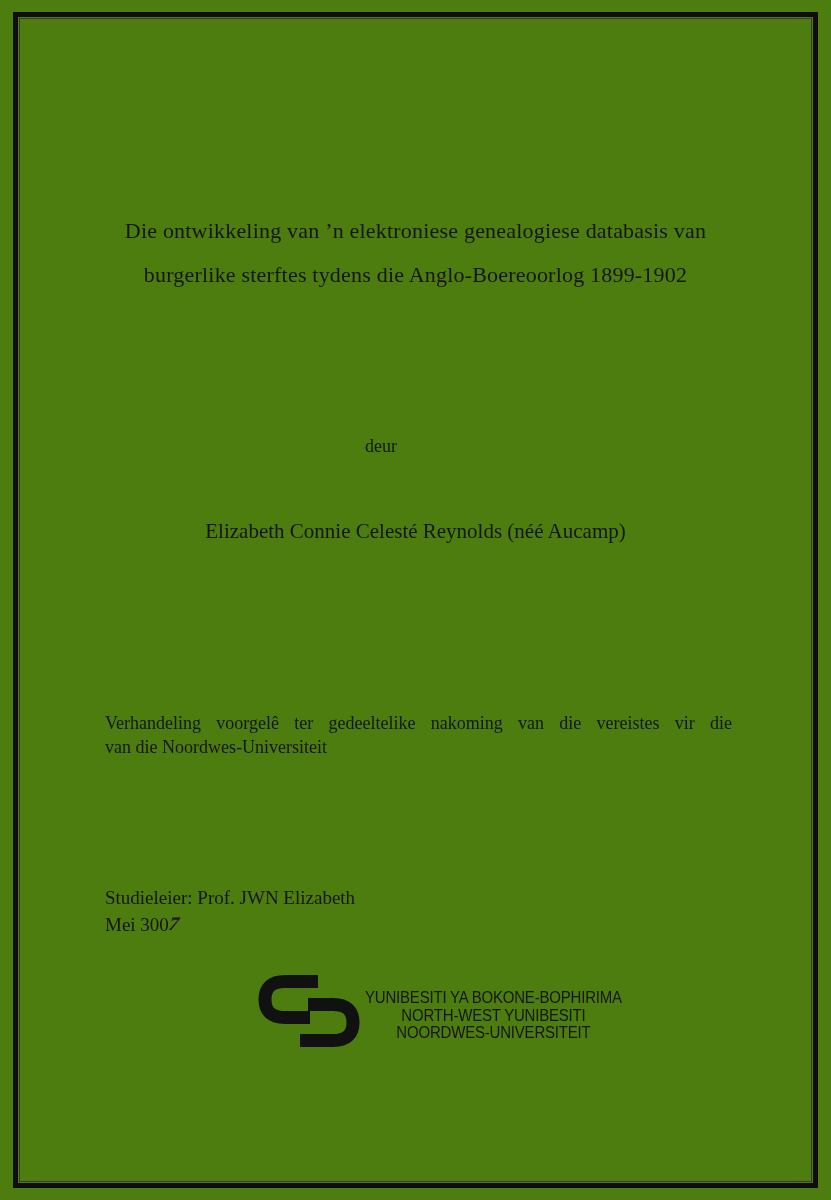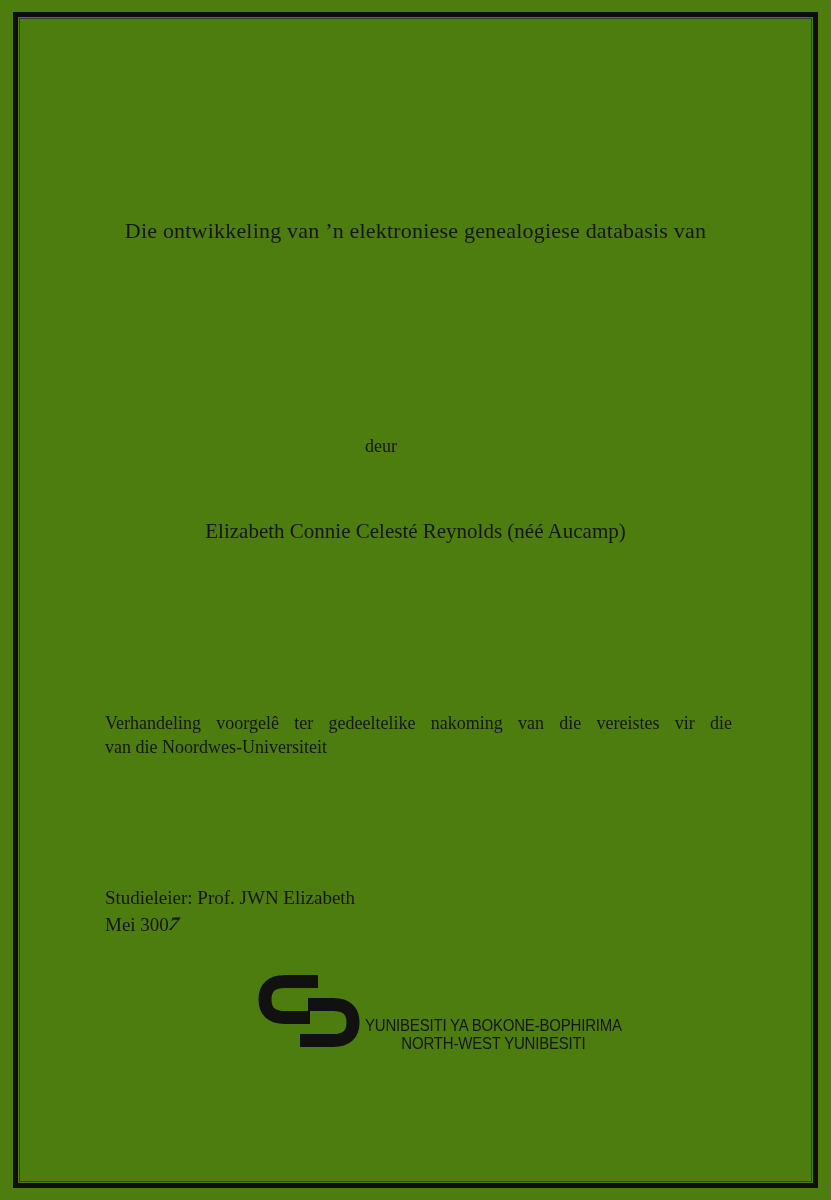--- a/index.html
+++ b/index.html
@@ -83,21 +83,21 @@
   .digit-skew {
     display: inline-block;
     transform: skewX(-20deg) translateY(-1px);
     font-weight: bold;
   }
   .logo-group {
     position: absolute;
     left: 257px;
     top: 972px;
     display: flex;
-    align-items: flex-end;
+    align-items: center;
   }
   .logo-mark {
     width: 104px;
     height: 78px;
     flex: 0 0 auto;
   }
   .logo-text {
     margin-left: 4px;
     margin-top: 5px;
     font-family: "Liberation Sans", sans-serif;
@@ -115,20 +115,21 @@
 <body>
 
 <div class="page">
 
   <div class="frame">
     <div class="frame-inner"></div>
   </div>
 
   <div class="title-block">
     <div>Die ontwikkeling van ’n elektroniese genealogiese databasis van</div>
+    <div>burgerlike sterftes tydens die Anglo-Boereoorlog 1899-1902</div>
   </div>
 
   <div class="byline-label">deur</div>
 
   <div class="author-line">Elizabeth Connie Celesté Reynolds (néé Aucamp)</div>
 
   <div class="statement">
     <div class="justified">Verhandeling voorgelê ter gedeeltelike nakoming van die vereistes vir die</div>
     <div>van die Noordwes-Universiteit</div>
   </div>
@@ -141,16 +142,17 @@
   <div class="logo-group">
     <svg class="logo-mark" viewBox="0 0 104 78" xmlns="http://www.w3.org/2000/svg">
       <g fill="none" stroke="#111111" stroke-width="13" stroke-linecap="butt" stroke-linejoin="round">
         <path d="M 61 9.5 H 28 Q 8 9.5 8 27.5 Q 8 45.5 28 45.5 H 53"></path>
         <path d="M 43 68.5 H 76 Q 96 68.5 96 50.5 Q 96 32.5 76 32.5 H 51"></path>
       </g>
     </svg>
     <div class="logo-text">
       <div>YUNIBESITI YA BOKONE-BOPHIRIMA</div>
       <div>NORTH-WEST YUNIBESITI</div>
+      <div>NOORDWES-UNIVERSITEIT</div>
     </div>
   </div>
 
 </div>
 
 </body></html>

